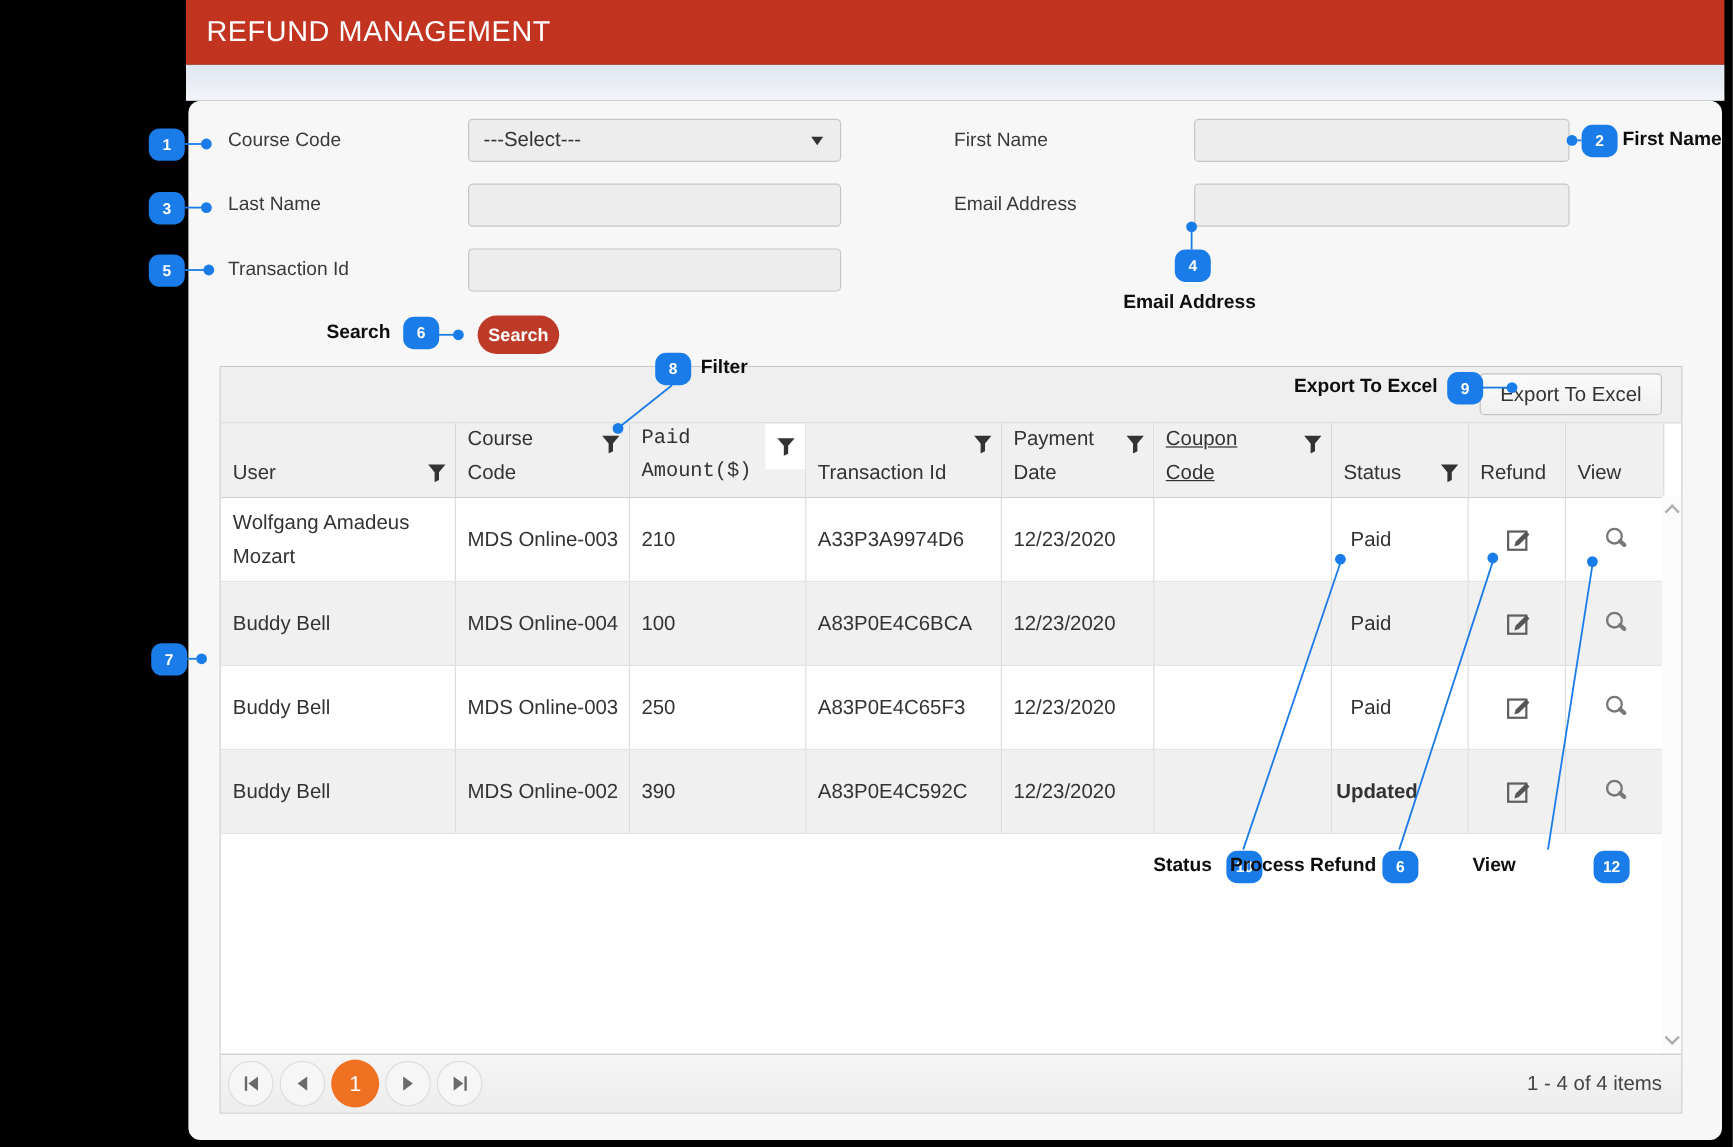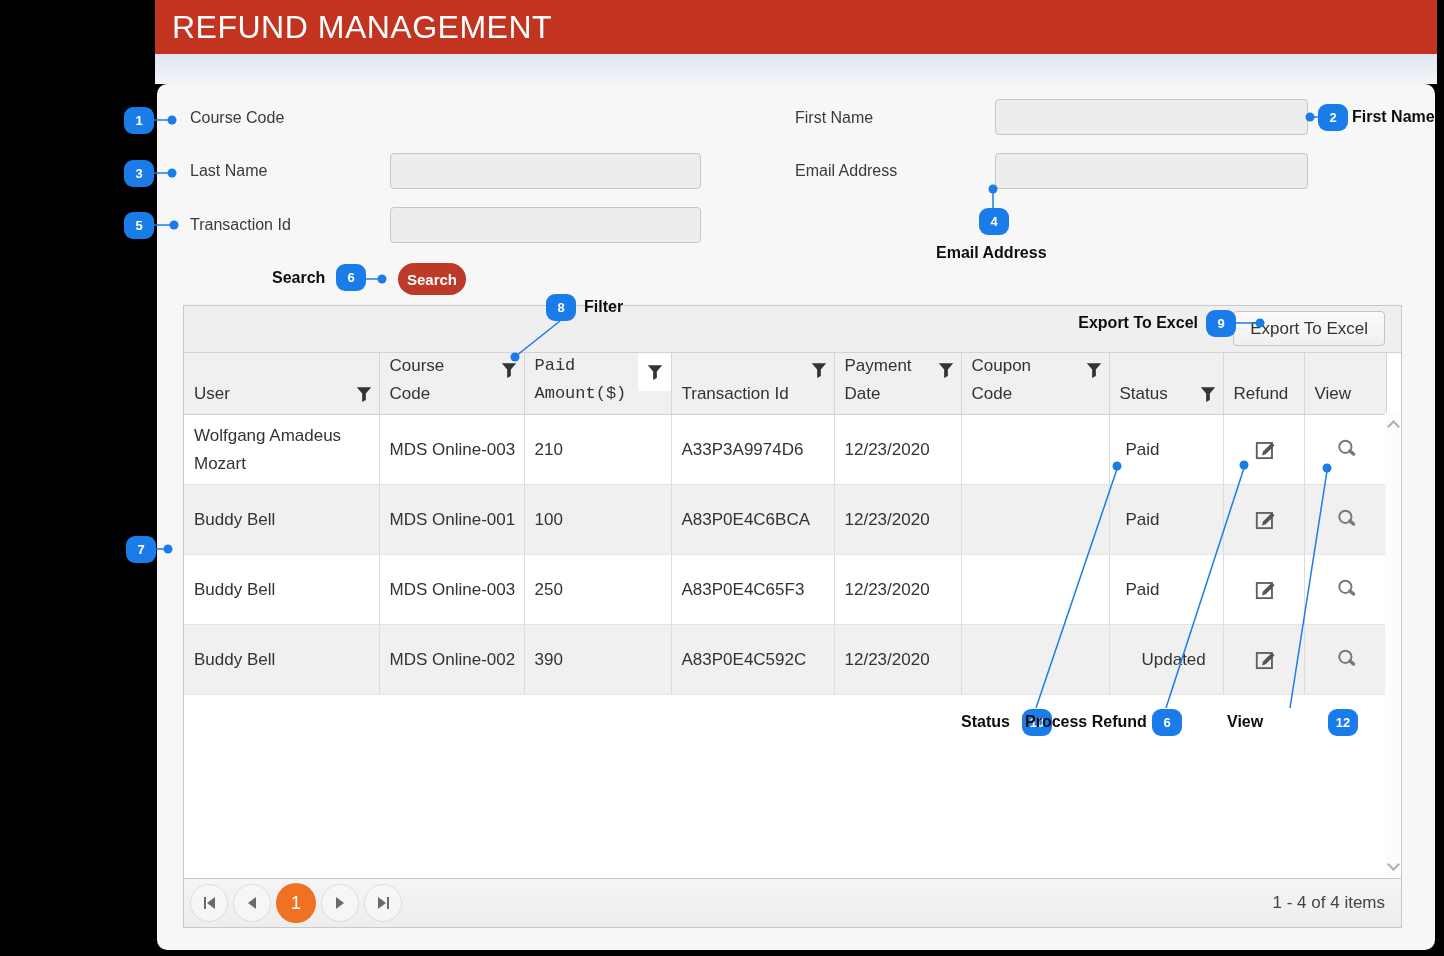--- a/index.html
+++ b/index.html
@@ -4,21 +4,21 @@
 <style>
   html,body{margin:0;padding:0;}
   body{width:1444px;height:956px;background:#000;position:relative;overflow:hidden;
        font-family:"Liberation Sans", sans-serif;color:#333;}
   .stage{position:absolute;inset:0;}
 
   
   .app{position:absolute;left:155px;top:0;width:1282px;height:956px;}
   .app-header{position:absolute;left:0;top:0;right:0;height:54px;background:#c23320;}
   .app-header .title{position:absolute;left:17px;top:0;line-height:54px;color:#fff;
-      font-size:32px;font-weight:500;letter-spacing:.5px;white-space:nowrap;}
+      font-size:24px;font-weight:500;letter-spacing:.5px;white-space:nowrap;}
   .app-strip{position:absolute;left:0;right:0;top:54px;height:30px;
       background:linear-gradient(#dfe6f0,#f3f5f8);}
   .panel{position:absolute;left:2px;right:2px;top:84px;height:866px;background:#f7f7f7;border-radius:10px;}
 
   
   .flabel{position:absolute;font-size:16px;color:#3a3a3a;white-space:nowrap;}
   .finput{position:absolute;height:36px;background:#ededed;border:1px solid #c6c6c6;border-radius:4px;
       box-sizing:border-box;font-size:16px;color:#333;padding:0 10px;outline:none;
       font-family:"Liberation Sans", sans-serif;}
   .fselect{position:absolute;height:36px;background:#ededed;border:1px solid #c6c6c6;border-radius:4px;
@@ -79,20 +79,24 @@
 <div class="stage">
 
   <div class="app">
     <div class="app-header">
       <span class="title">REFUND MANAGEMENT</span>
     </div>
     <div class="app-strip"></div>
     <div class="panel"></div>
 
     <div class="flabel" style="left:35px;top:109px;">Course Code</div>
+    <div class="fselect" style="left:235px;top:99px;width:311px;">
+      <span>---Select---</span>
+      <span class="caret"></span>
+    </div>
 
     <div class="flabel" style="left:35px;top:162px;">Last Name</div>
     <input class="finput" style="left: 235px; top: 153px; width: 311px;" value="">
 
     <div class="flabel" style="left:35px;top:216px;">Transaction Id</div>
     <input class="finput" style="left: 235px; top: 207px; width: 311px;" value="">
 
     <div class="flabel" style="left:640px;top:109px;">First Name</div>
     <input class="finput" style="left: 840px; top: 99px; width: 313px;" value="">
 
@@ -152,21 +156,21 @@
                     </svg></span>
             </th>
             <th class="hcell">
               <span class="hlabel" style="max-width:90px;">Payment Date</span>
               <span class="funnel top">
                 <svg viewBox="0 0 14 14" width="16" height="16">
                       <path d="M0.7 1 H13.3 L8.6 6.6 V12.3 L5.4 13.9 V6.6 Z" fill="#333"></path>
                     </svg></span>
             </th>
             <th class="hcell">
-              <span class="hlabel" style="max-width:95px;">Coupon Code</span>
+              <span class="hlabel" style="max-width:95px;text-decoration:underline;">Coupon Code</span>
               <span class="funnel top">
                 <svg viewBox="0 0 14 14" width="16" height="16">
                       <path d="M0.7 1 H13.3 L8.6 6.6 V12.3 L5.4 13.9 V6.6 Z" fill="#333"></path>
                     </svg></span>
             </th>
             <th class="hcell">
               <span class="hlabel">Status</span>
               <span class="funnel bottom">
                 <svg viewBox="0 0 14 14" width="16" height="16">
                       <path d="M0.7 1 H13.3 L8.6 6.6 V12.3 L5.4 13.9 V6.6 Z" fill="#333"></path>
@@ -201,21 +205,21 @@
                 <svg viewBox="0 0 22 22" width="24" height="24">
                       <circle cx="9.5" cy="9" r="5.6" fill="none" stroke="#787878" stroke-width="1.8"></circle>
                       <path d="M13.7 12.8 L17 15.6" stroke="#787878" stroke-width="3.2" stroke-linecap="round"></path>
                     </svg>
               </button>
             </td>
           </tr>
 
           <tr class="alt">
             <td>Buddy Bell</td>
-            <td>MDS Online-001</td>
+            <td>MDS Online-004</td>
             <td>100</td>
             <td>A83P0E4C6BCA</td>
             <td>12/23/2020</td>
             <td></td>
             <td style="padding-left:16px;">Paid</td>
             <td>
               <button class="icon-btn">
                 <svg viewBox="0 0 24 24" width="26" height="26">
                       <rect x="3.5" y="5.5" width="14" height="14" fill="none" stroke="#5f5f5f" stroke-width="1.7"></rect>
                       <path d="M8.3 17 L9.2 13.4 L17.4 5.2 L19.9 7.7 L11.7 15.9 Z" fill="#555"></path>
@@ -258,21 +262,21 @@
             </td>
           </tr>
 
           <tr class="alt">
             <td>Buddy Bell</td>
             <td>MDS Online-002</td>
             <td>390</td>
             <td>A83P0E4C592C</td>
             <td>12/23/2020</td>
             <td></td>
-            <td style="padding-left:32px;">Updated</td>
+            <td style="padding-left:4px;font-weight:bold;">Updated</td>
             <td>
               <button class="icon-btn">
                 <svg viewBox="0 0 24 24" width="26" height="26">
                       <rect x="3.5" y="5.5" width="14" height="14" fill="none" stroke="#5f5f5f" stroke-width="1.7"></rect>
                       <path d="M8.3 17 L9.2 13.4 L17.4 5.2 L19.9 7.7 L11.7 15.9 Z" fill="#555"></path>
                     </svg>
               </button>
             </td>
             <td>
               <button class="icon-btn">

